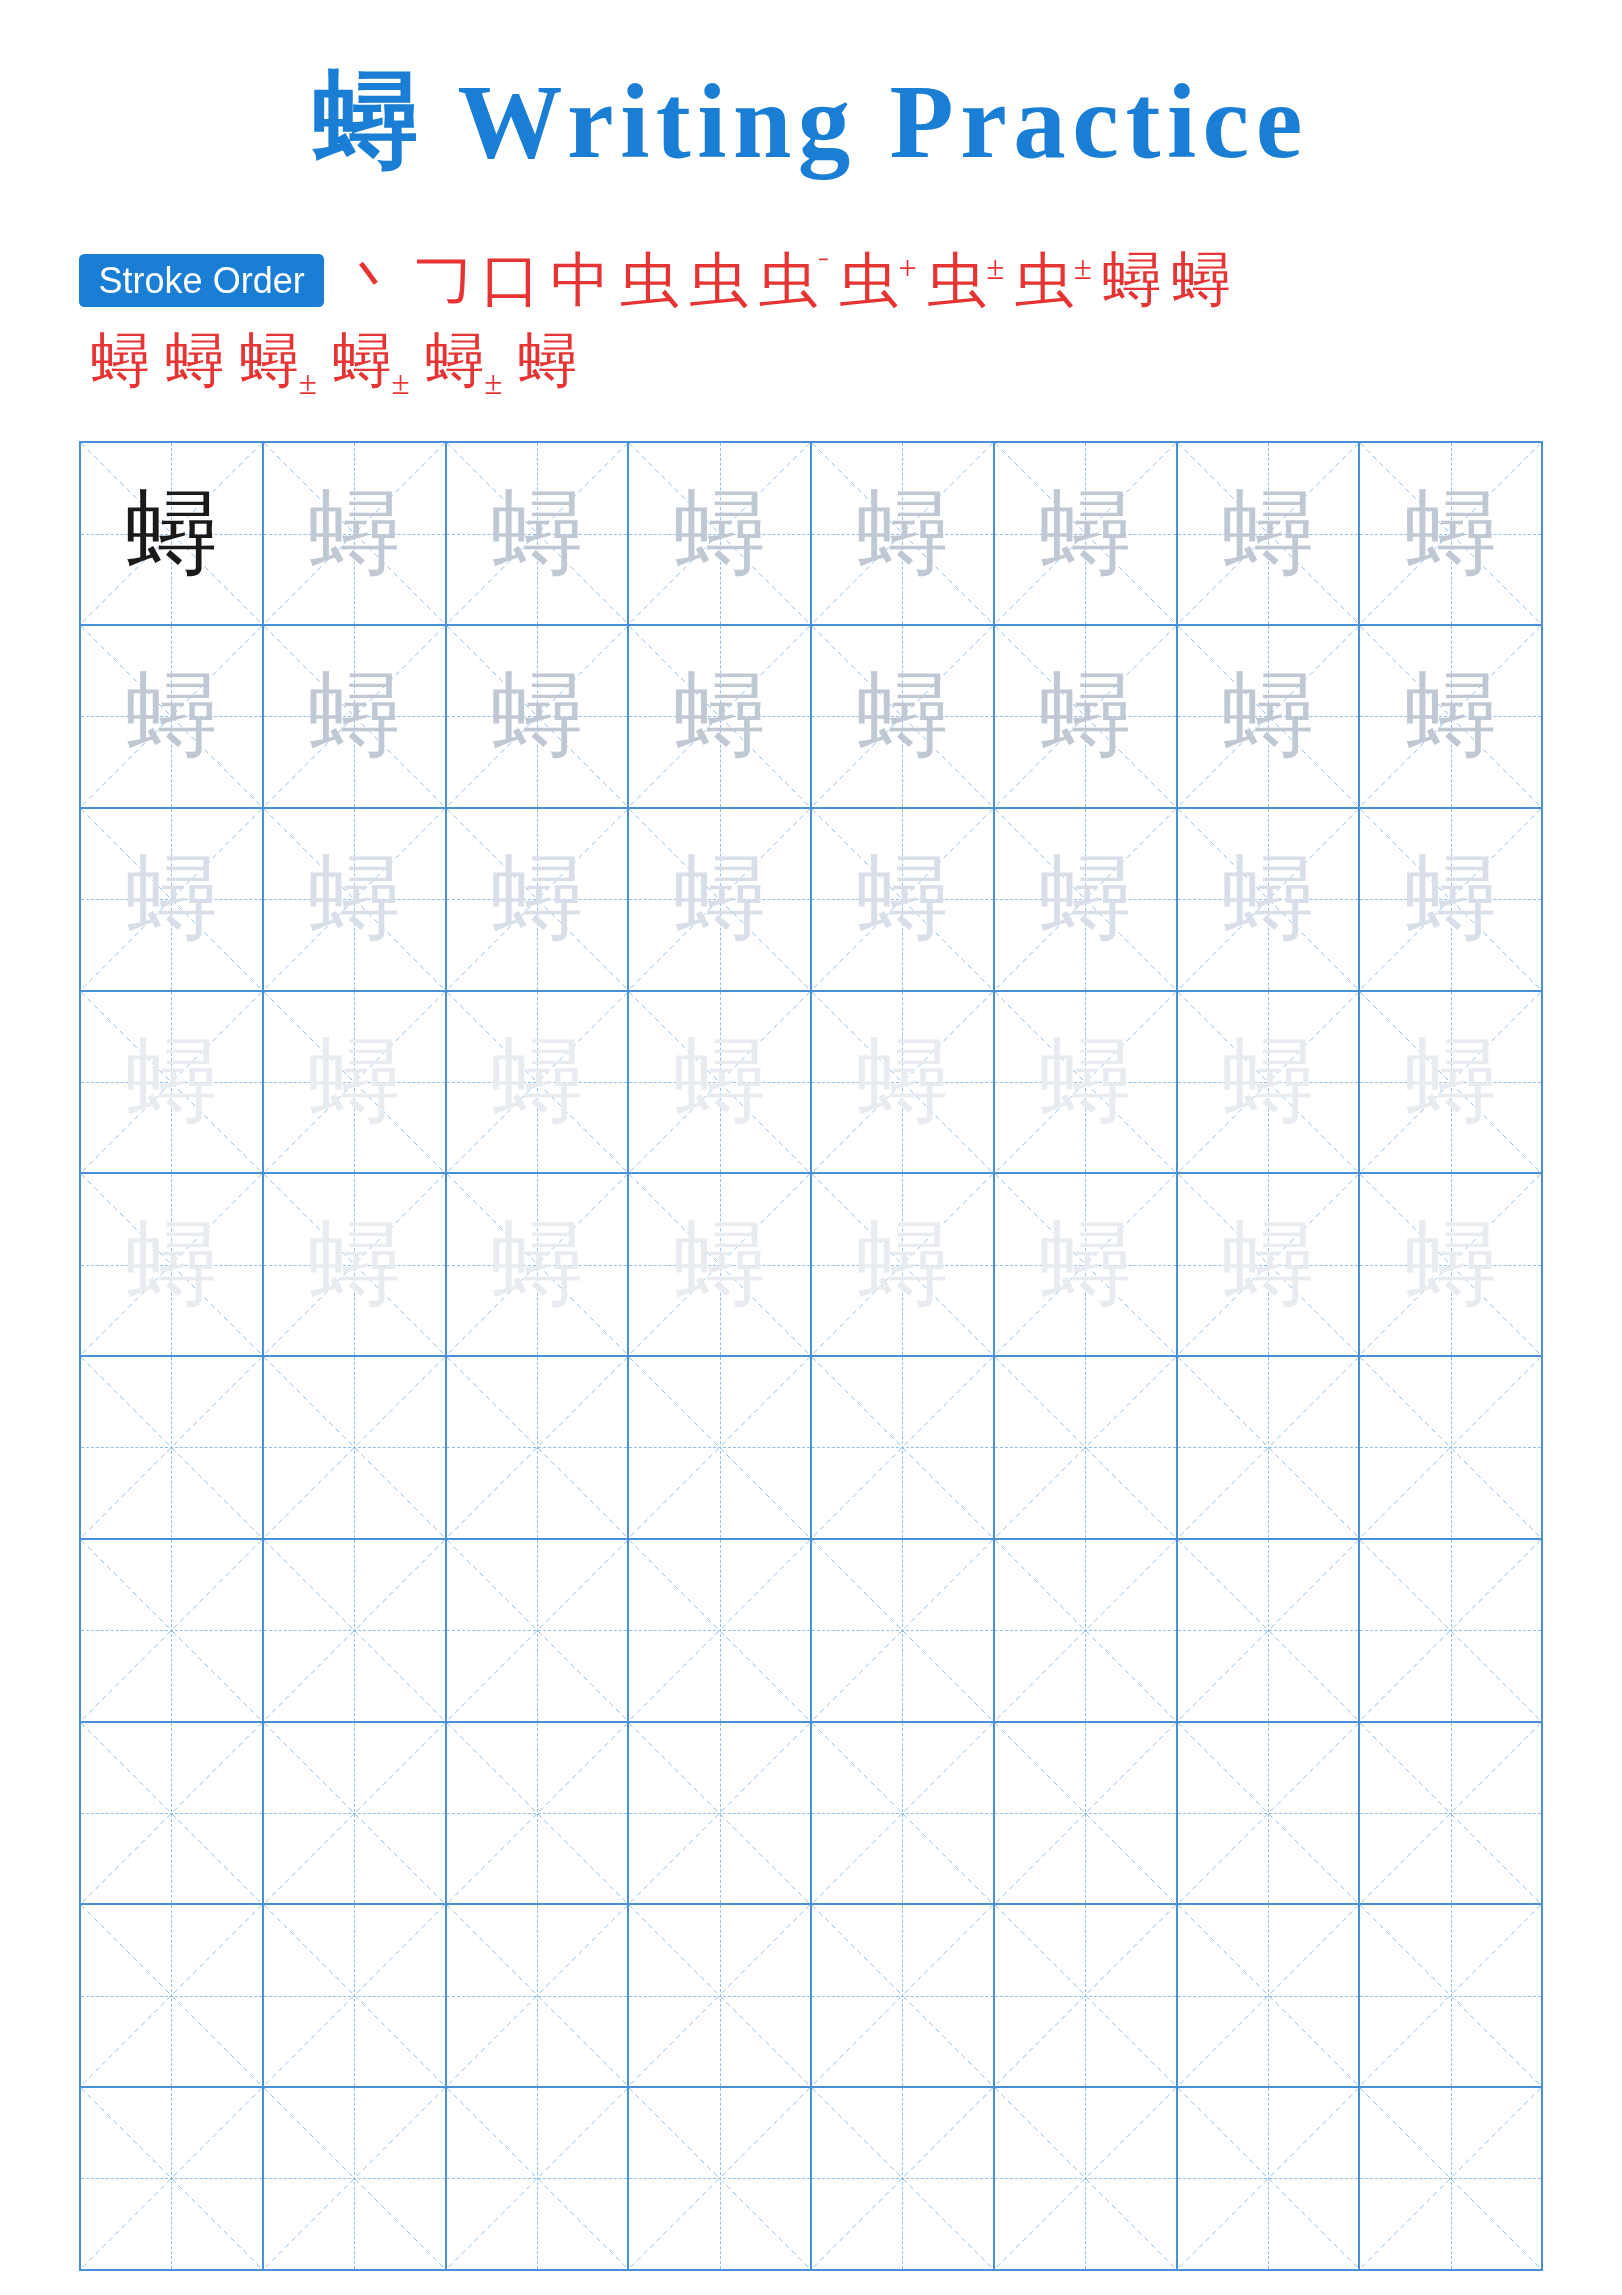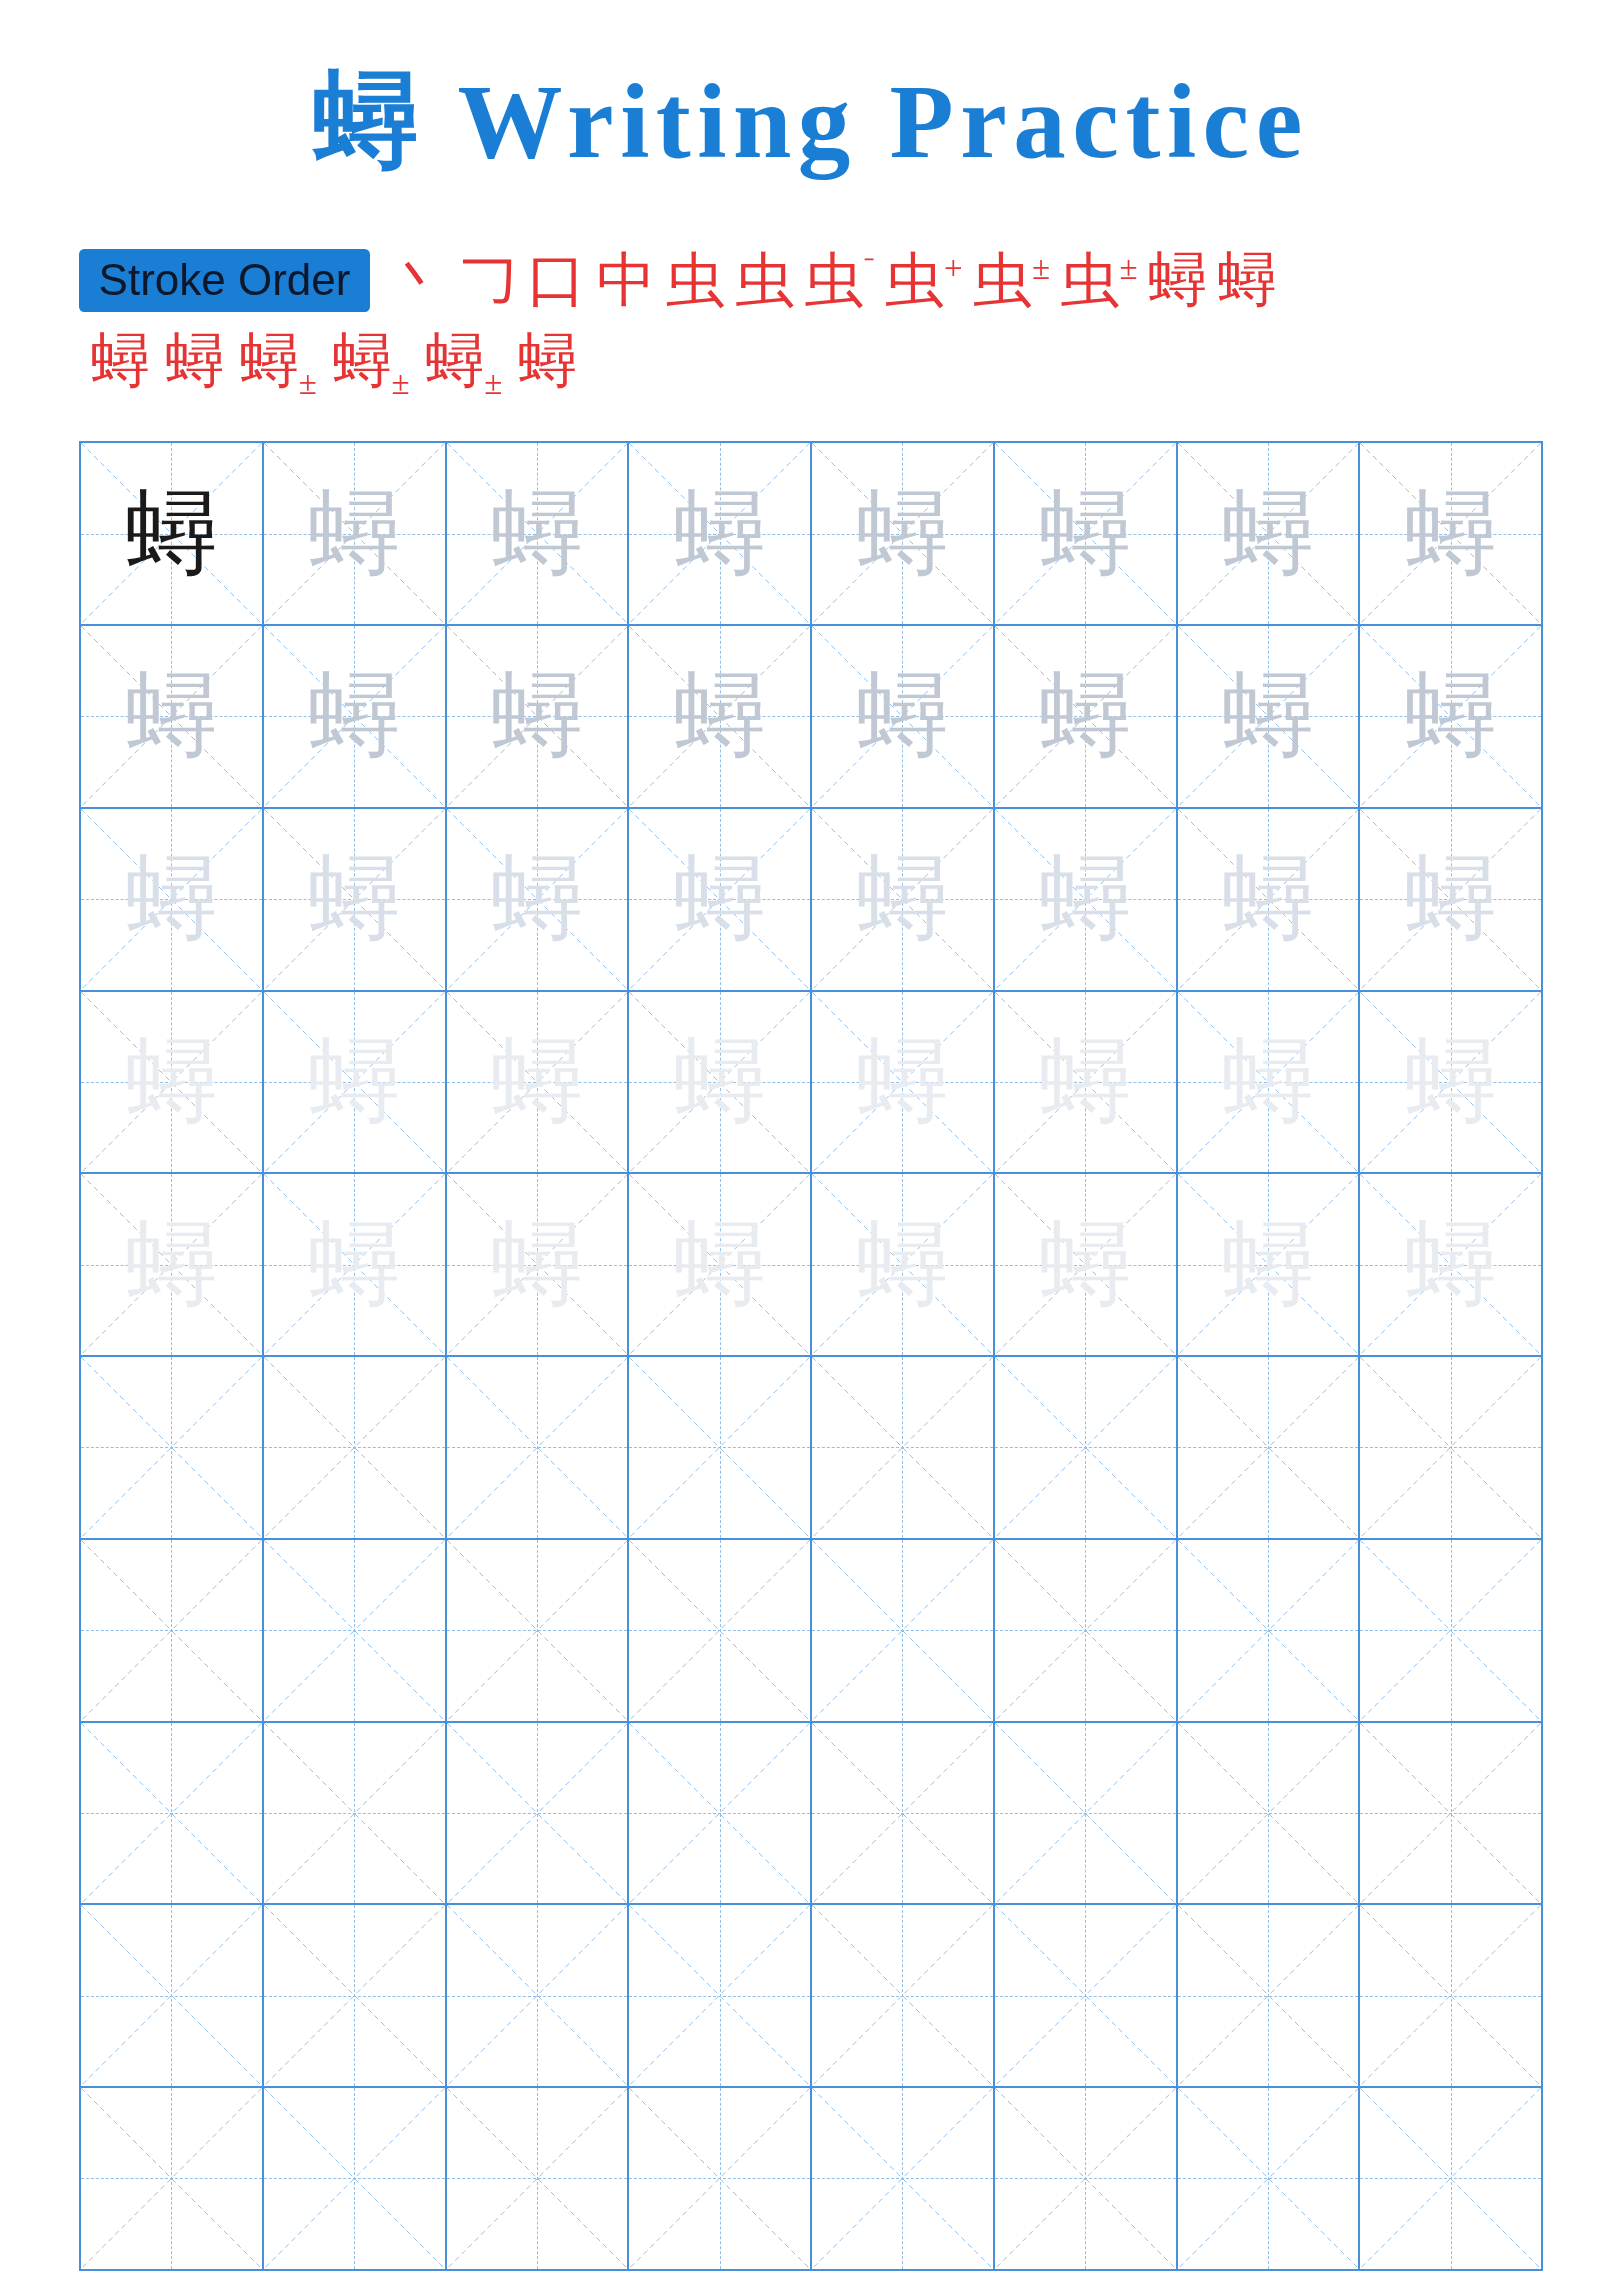--- a/index.html
+++ b/index.html
@@ -39,22 +39,22 @@
       align-items: center;
       flex-wrap: wrap;
       gap: 0px;
       font-size: 59px;
       color: #e63333;
       line-height: 1.2;
     }
 
     .stroke-order-badge {
       background: #1a7fd4;
-      color: #0f172a;
-      font-size: 44px;
+      color: #ffffff;
+      font-size: 36px;
       padding: 5.2px 19.6px;
       border-radius: 5.2px;
       font-family: sans-serif;
       margin-right: 13px;
       font-weight: normal;
     }
 
     .stroke-step {
       color: #e63333;
       font-size: 59px;

